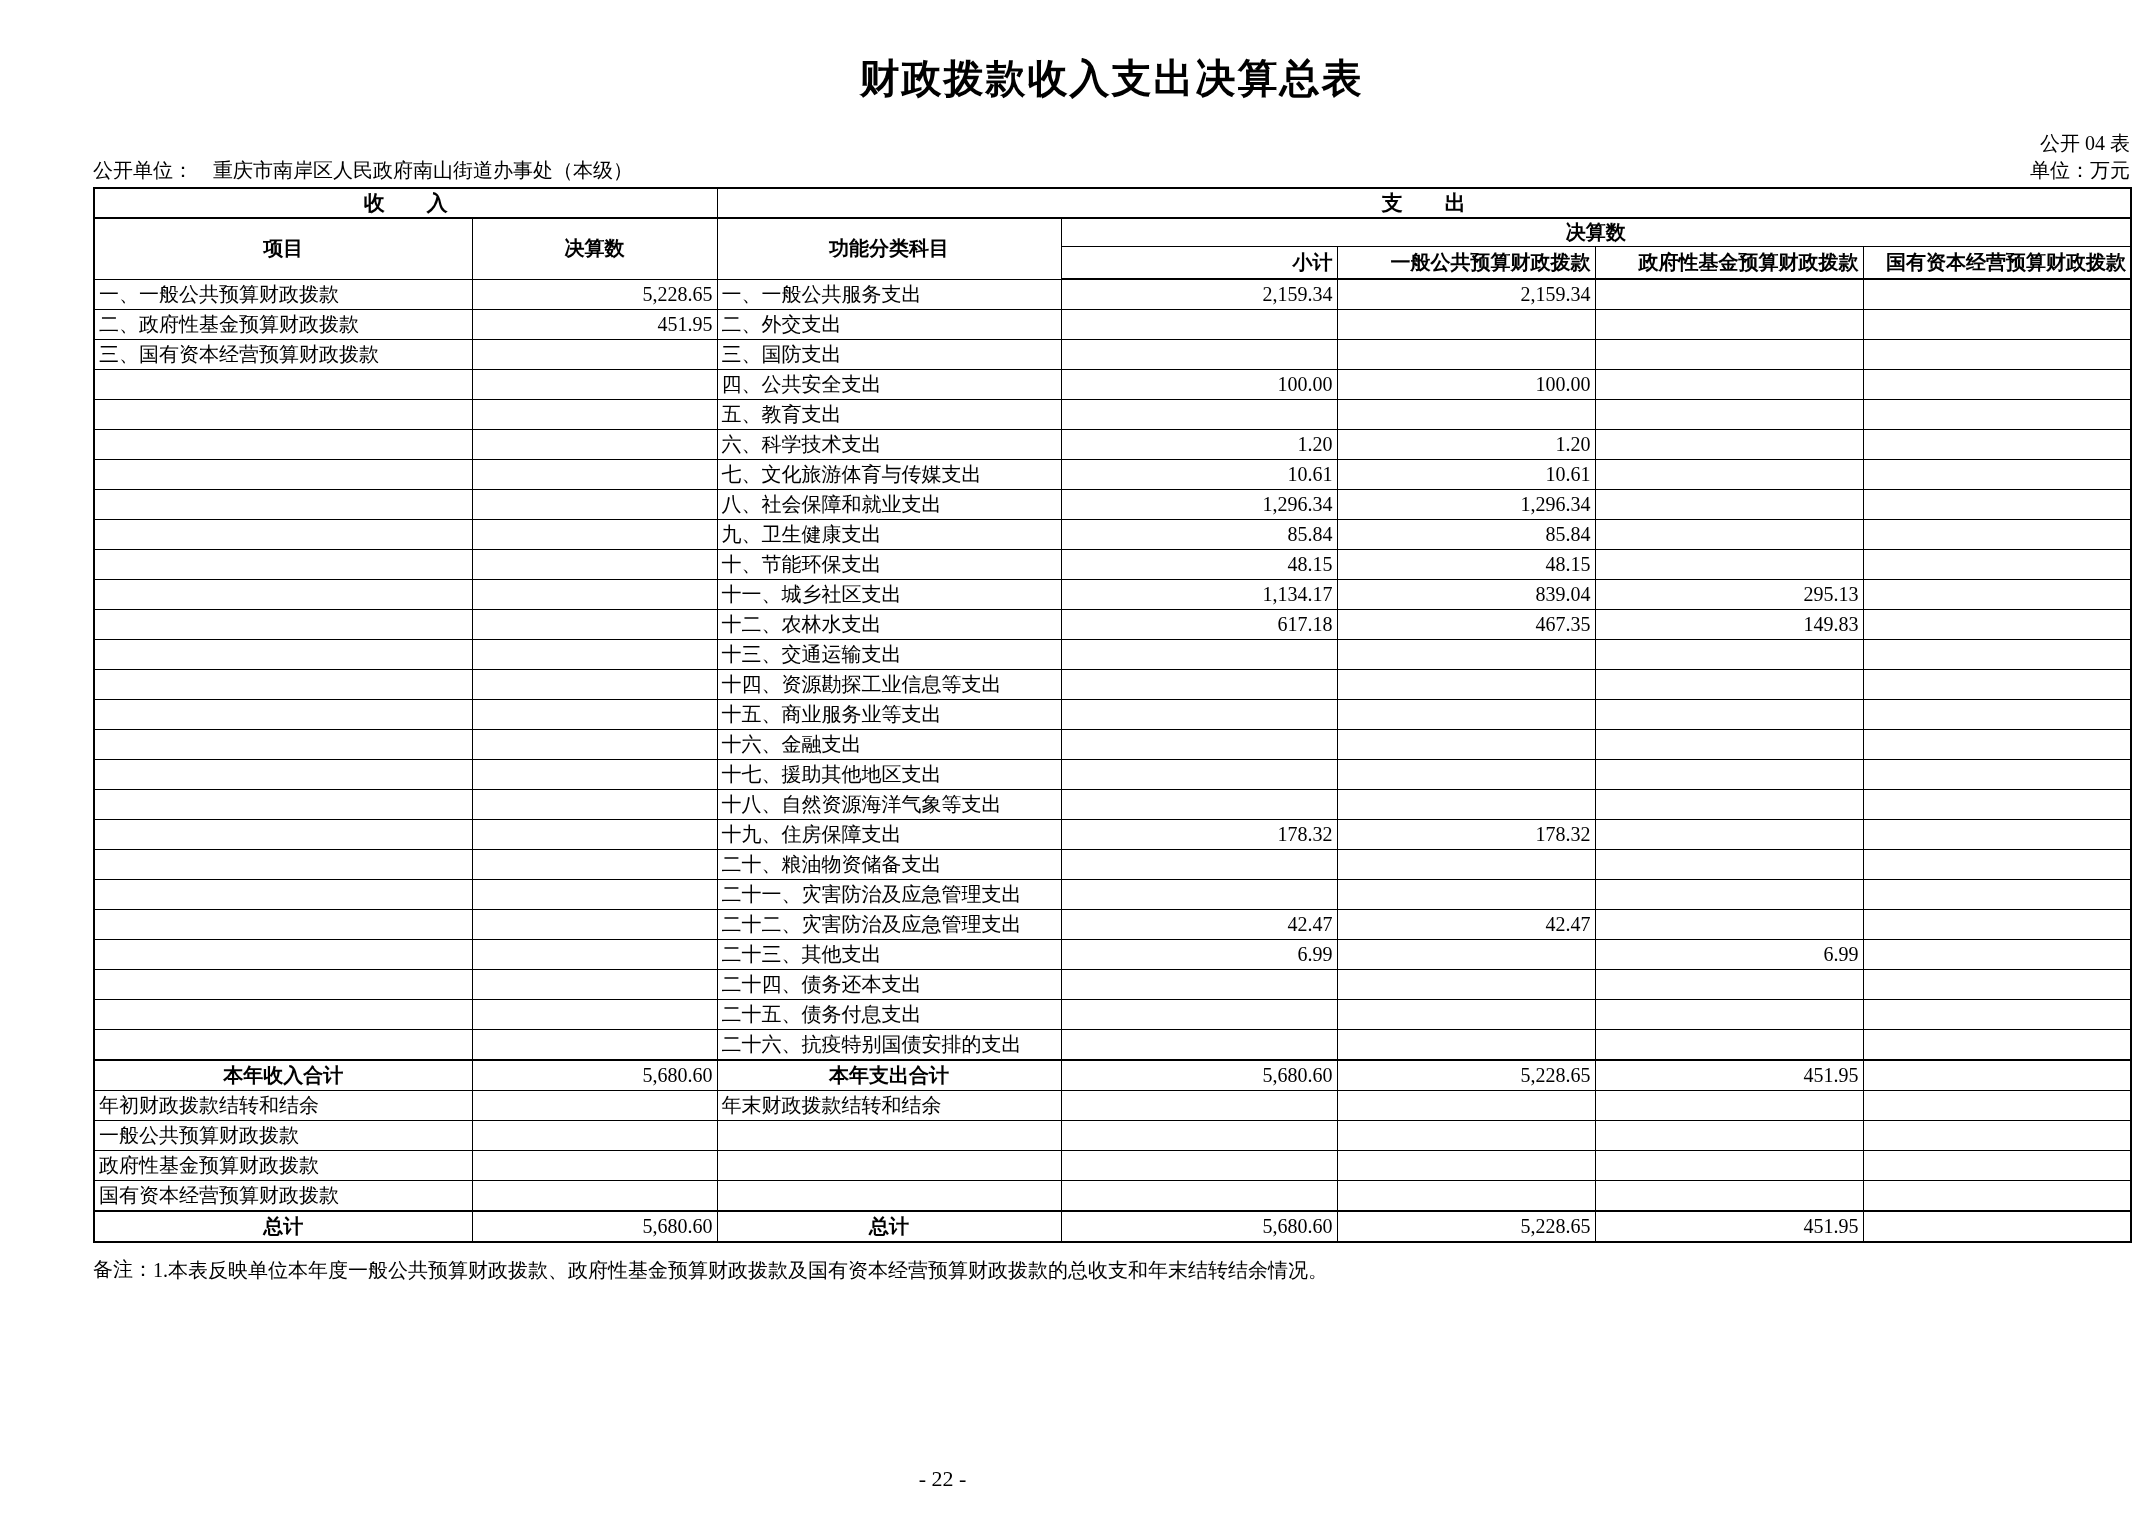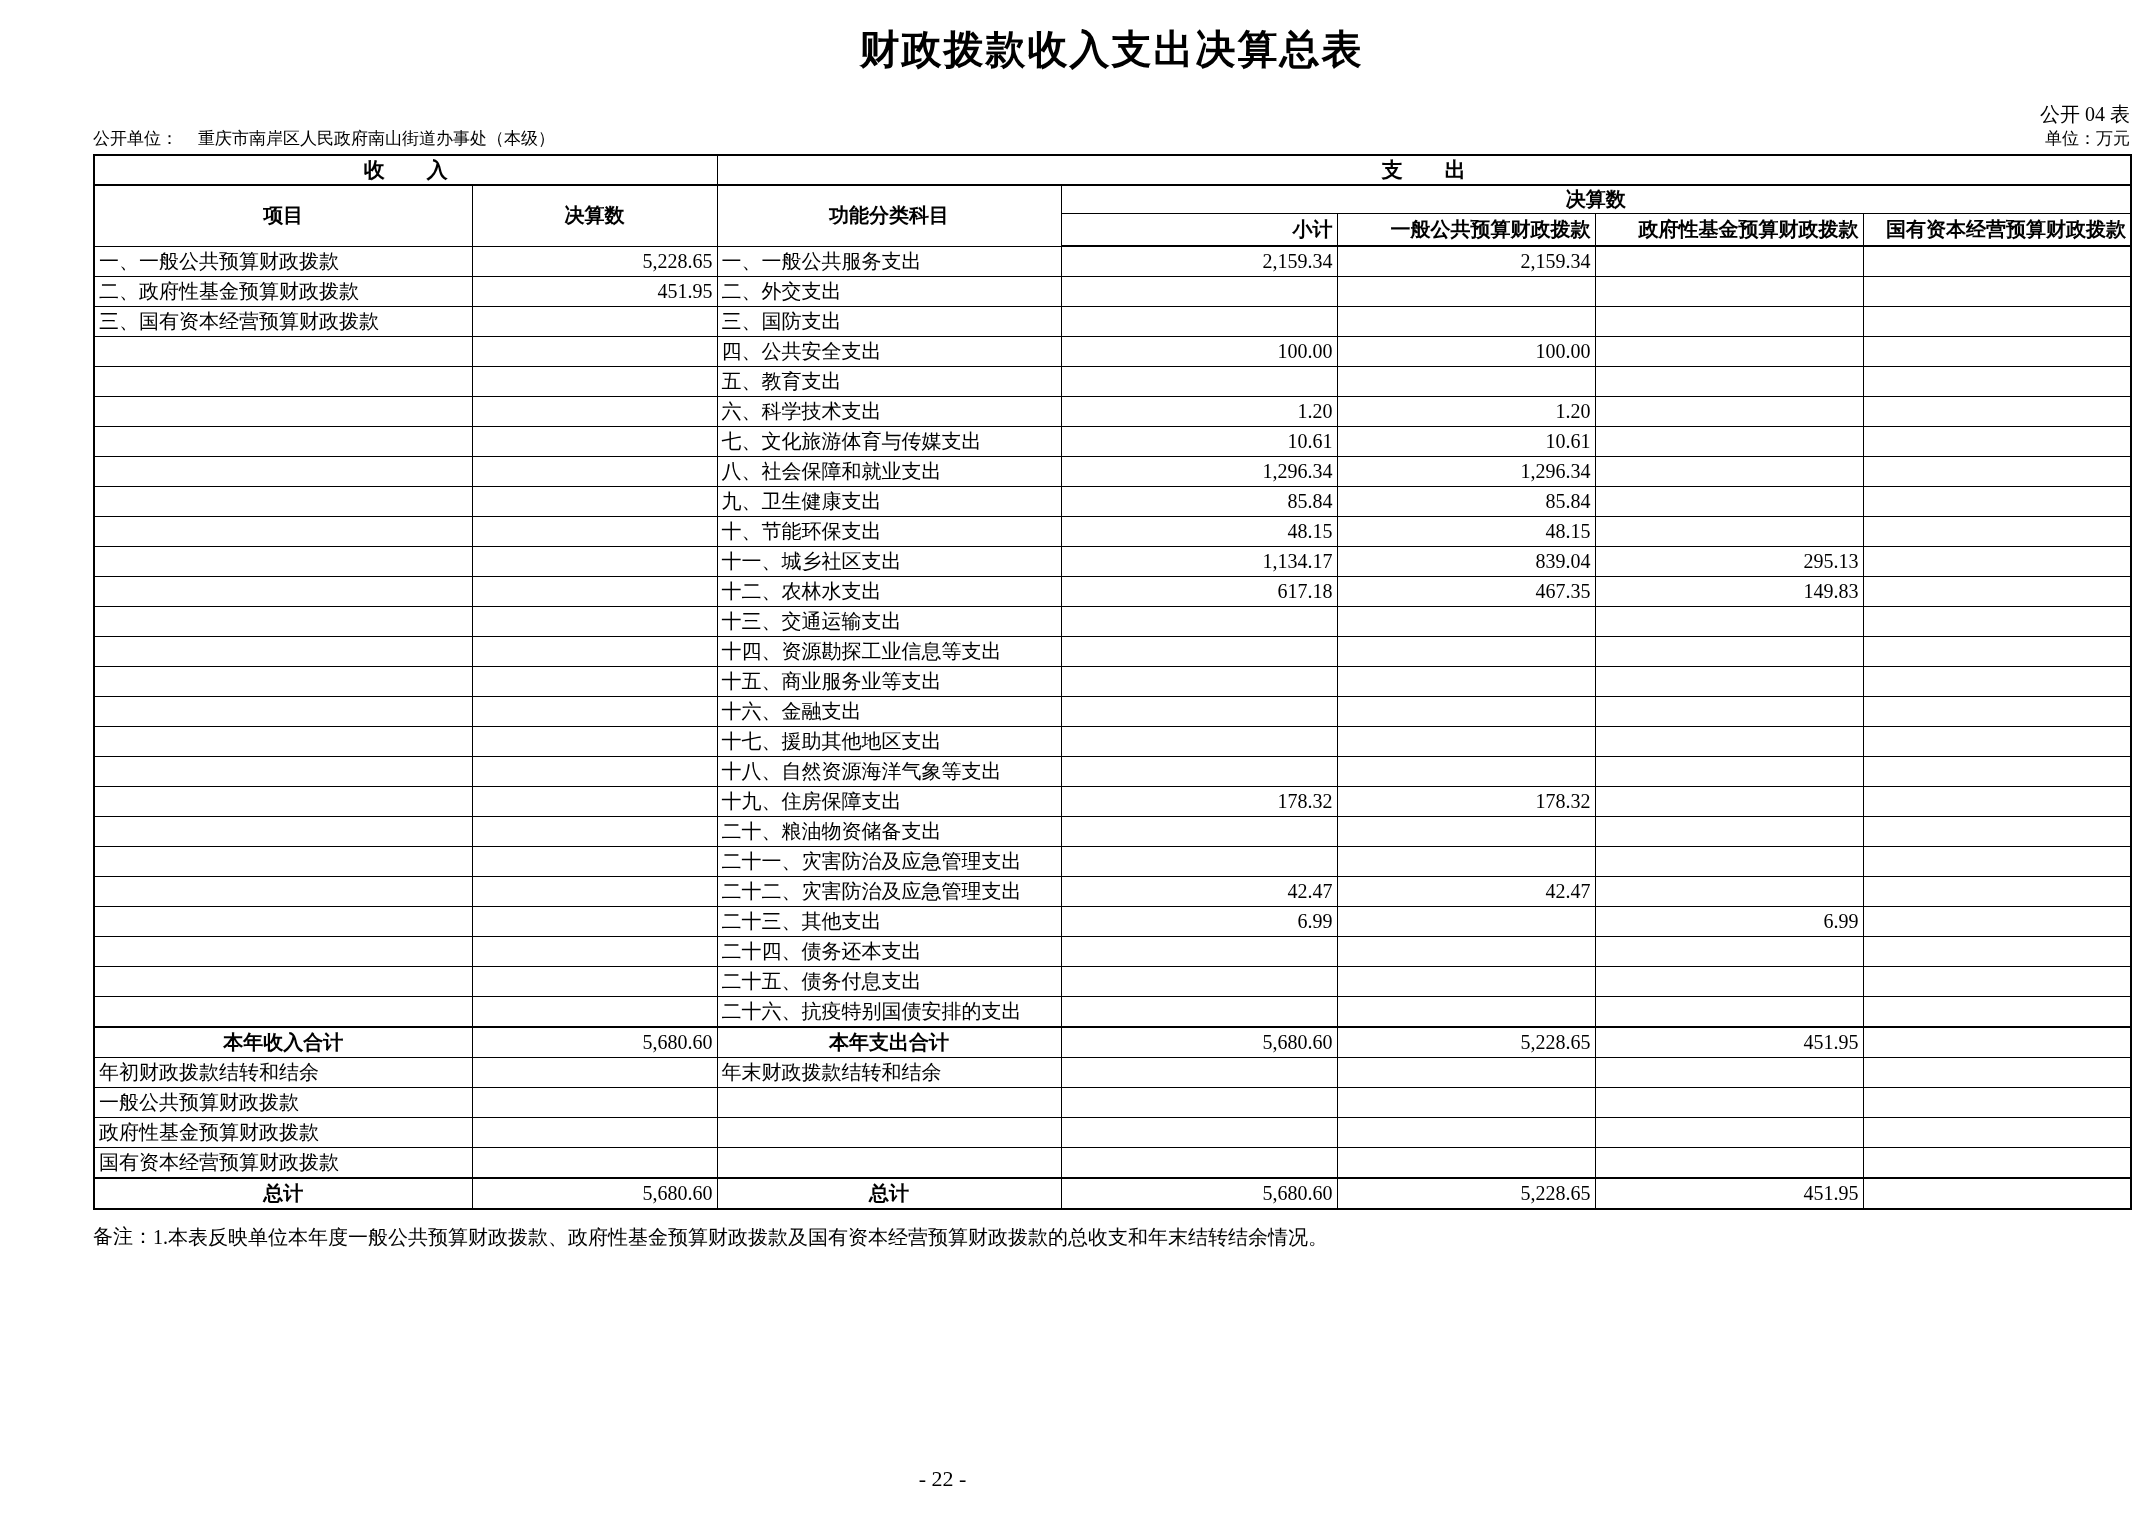--- a/index.html
+++ b/index.html
@@ -5,26 +5,26 @@
   html,body { margin:0; padding:0; }
   body {
     width:2149px; height:1520px;
     background:#ffffff; color:#000;
     font-family:"Liberation Serif","DejaVu Serif",serif;
     position:relative; overflow:hidden;
   }
   .sheet { margin-left:93px; width:2037px; }
   .doc-title {
     text-align:center; font-size:40px; font-weight:bold;
-    letter-spacing:2px; padding-top:26px; line-height:1.2;
+    letter-spacing:2px; padding-top:55px; line-height:1.2;
   }
   .sheet-label { text-align:right; font-size:20px; margin-top:28px; line-height:1.2; }
   .meta-row {
     display:flex; justify-content:space-between; align-items:flex-end;
-    font-size:17px; line-height:1.3; margin-top:2px; margin-bottom:4px;
+    font-size:20px; line-height:1.3; margin-top:2px; margin-bottom:4px;
   }
   .org-name { margin-left:20px; }
 
   table.budget {
     border-collapse:collapse; table-layout:fixed; width:2037px;
     border:2px solid #000;
     padding-left:20px;
   }
   table.budget td {
     border:1px solid #000;

